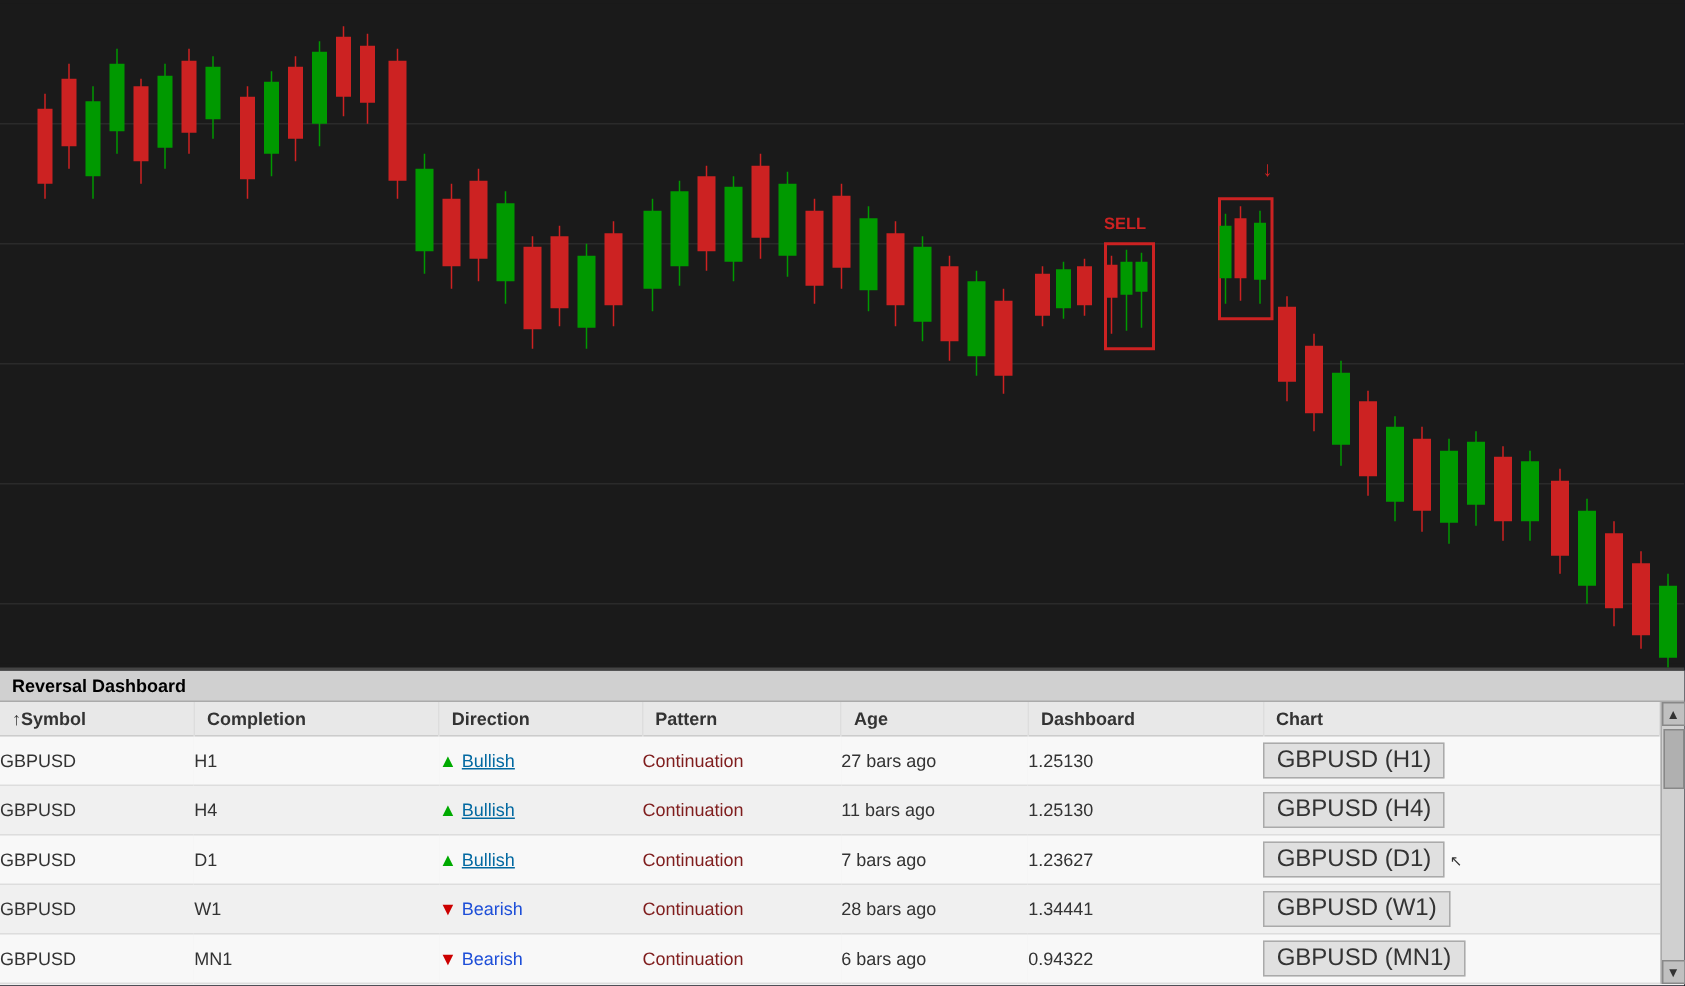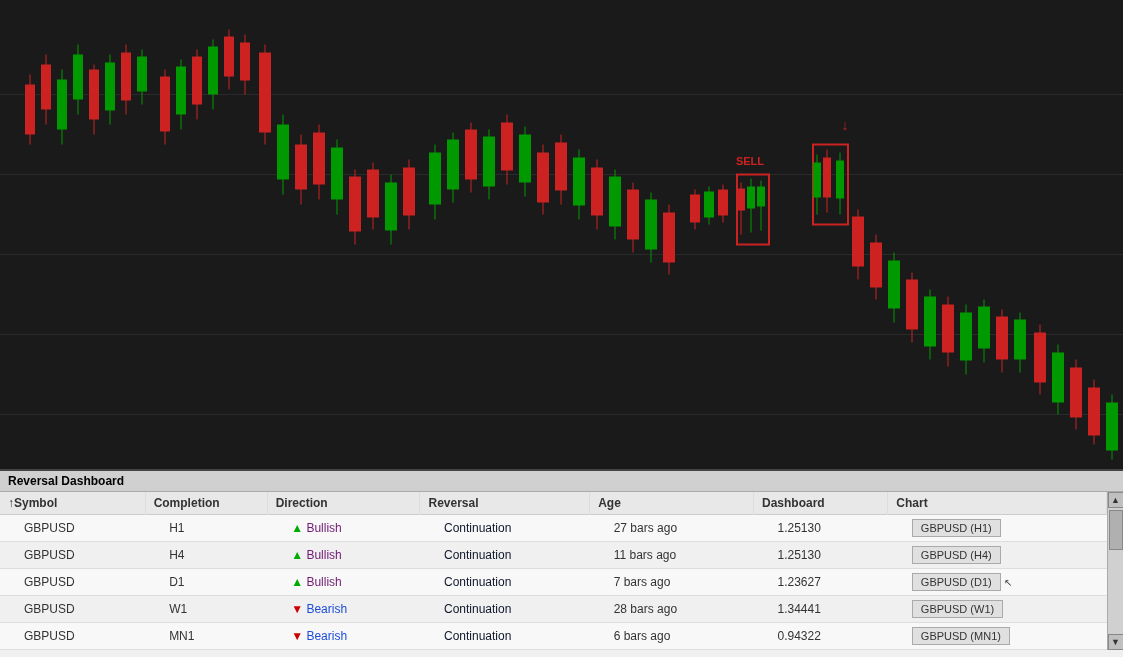--- a/index.html
+++ b/index.html
@@ -10,21 +10,21 @@
       flex: 1;
       background: #1a1a1a;
       position: relative;
       overflow: hidden;
       border-bottom: 2px solid #444;
     }
 
     
     #dashboard {
       background: #f0f0f0;
-      height: 186px;
+      height: 210px;
       flex-shrink: 0;
     }
 
     #dashboard-title {
       background: #d0d0d0;
       padding: 3px 8px;
       font-size: 12px;
       font-weight: bold;
       color: #000;
       border-bottom: 1px solid #aaa;
@@ -52,36 +52,36 @@
     #dashboard-table tbody tr {
       border-bottom: 1px solid #ddd;
       background: #f8f8f8;
     }
 
     #dashboard-table tbody tr:nth-child(even) {
       background: #f0f0f0;
     }
 
     #dashboard-table tbody td {
-      padding: 4px 24px;
+      padding: 4px 0;
       color: #333;
       margin-left: 11px;
     }
 
     .bullish-arrow { color: #00aa00; }
     .bearish-arrow { color: #cc0000; }
-    .bullish-text { color: #701a75; }
+    .bullish-text { color: #0369a1; text-decoration: underline; }
     .bearish-text { color: #1d4ed8; }
-    .pattern-text { color: #0f172a; }
+    .pattern-text { color: #7f1d1d; }
 
     .chart-btn {
       background: #e0e0e0;
       border: 1px solid #aaa;
       padding: 2px 8px;
-      font-size: 11px;
+      font-size: 16px;
       cursor: pointer;
       color: #333;
     }
 
     
     #table-wrapper {
       display: flex;
       position: relative;
     }
 
@@ -333,21 +333,21 @@
 <div id="dashboard">
   <div id="dashboard-title">Reversal Dashboard</div>
   <div id="table-wrapper">
     <div id="table-scroll-area">
       <table id="dashboard-table">
         <thead>
           <tr>
             <th>↑Symbol</th>
             <th>Completion</th>
             <th>Direction</th>
-            <th>Reversal</th>
+            <th>Pattern</th>
             <th>Age</th>
             <th>Dashboard</th>
             <th>Chart</th>
           </tr>
         </thead>
         <tbody id="dashboard-tbody">
         <tr>
     <td>GBPUSD</td>
     <td>H1</td>
     <td>

